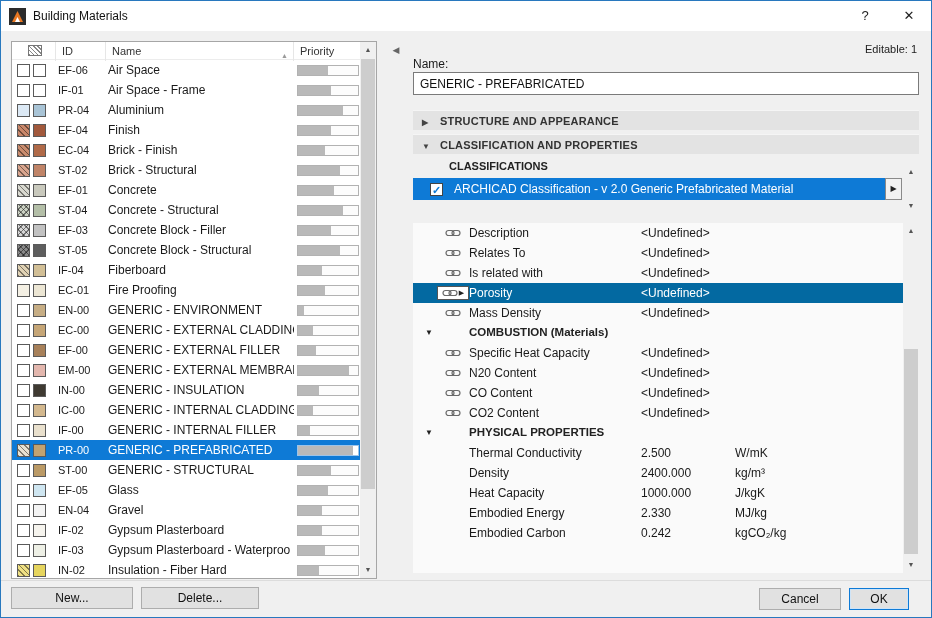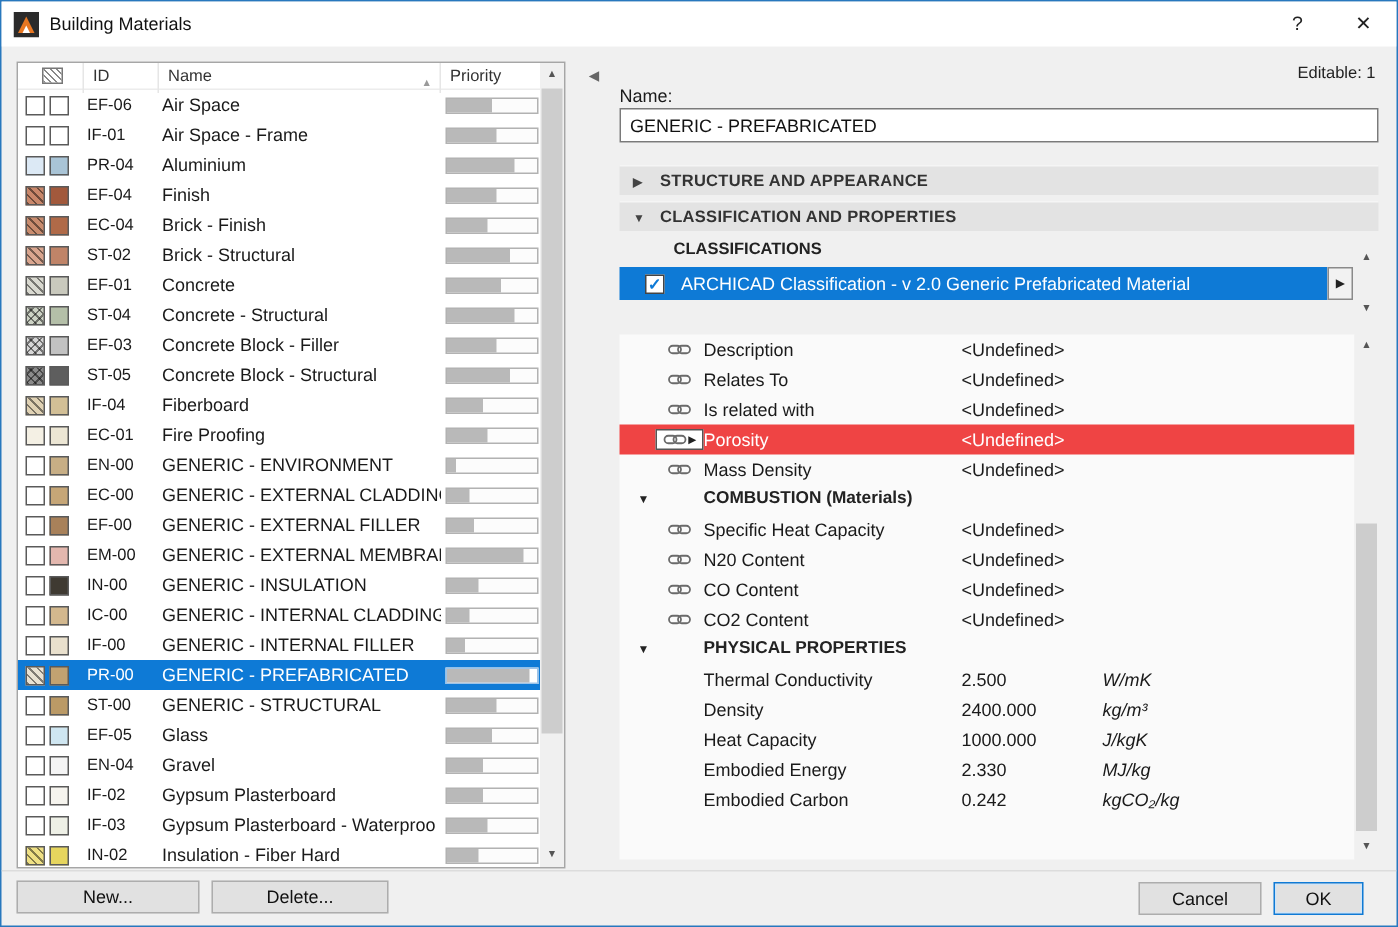--- a/index.html
+++ b/index.html
@@ -49,28 +49,28 @@
   .sect-label { margin-left:8px; letter-spacing:0.2px; }
   .class-header { position:absolute; left:448px; top:159px; font-weight:bold; font-size:11px; color:#222; }
   .class-row { position:absolute; left:412px; top:177px; width:472px; height:22px; background:#0e7ad6; display:flex; align-items:center; }
   .class-check { width:13px; height:13px; background:#fff; border:1px solid #444; margin-left:17px; text-align:center; line-height:12px; font-size:11px; color:#0e7ad6; font-weight:bold; }
   .class-label { color:#fff; font-size:12px; margin-left:11px; white-space:nowrap; overflow:hidden; }
   .class-btn { position:absolute; left:884px; top:177px; width:17px; height:22px; background:#f2f2f2; border:1px solid #8a8a8a; font-size:8px; color:#222; text-align:center; line-height:20px; }
   .class-scroll { position:absolute; left:902px; top:163px; width:16px; height:50px; background:#f0f0f0; }
   
   .props { position:absolute; left:412px; top:222px; width:490px; height:350px; background:#fafafa; }
   .prop-row { position:relative; height:20px; font-size:12px; }
-  .prop-row.sel { background:#ef4444; color:#fff;padding-left:32px; }
+  .prop-row.sel { background:#0369a1; color:#fff;padding-left:32px; }
   .prop-link { position:absolute; left:28px; top:3px; width:24px; height:14px; display:flex; align-items:center; justify-content:center; gap:1px; }
   .prop-row.sel .prop-link { left:24px; width:32px; background:#fff; border:1px solid #555; }
   .mini-arrow { display:none; font-size:7px; color:#222; }
   .prop-row.sel .mini-arrow { display:inline; }
   .prop-label { position:absolute; left:56px; top:3px; white-space:nowrap; }
   .prop-value { position:absolute; left:228px; top:3px; white-space:nowrap; }
-  .prop-unit { position:absolute; left:322px; top:3px; white-space:nowrap;font-style:italic; }
+  .prop-unit { position:absolute; left:322px; top:3px; white-space:nowrap; }
   .group-row { position:relative; height:20px; }
   .group-arrow { position:absolute; left:12px; top:5px; font-size:8px; color:#222; }
   .group-label { position:absolute; left:56px; top:3px; font-weight:bold; font-size:11.5px; color:#222; }
   .props-scroll { position:absolute; left:902px; top:222px; width:16px; height:350px; background:#f0f0f0; }
   
   .bottom-sep { position:absolute; left:0; right:0; top:579px; border-top:1px solid #dcdcdc; }
   .btn { position:absolute; height:22px; background:#e1e1e1; border:1px solid #adadad; font-size:12px; color:#111; text-align:center; line-height:20px; }
   .btn-new { left:10px; top:586px; width:122px; }
   .btn-delete { left:140px; top:586px; width:118px; }
   .btn-cancel { left:758px; top:587px; width:82px; }

